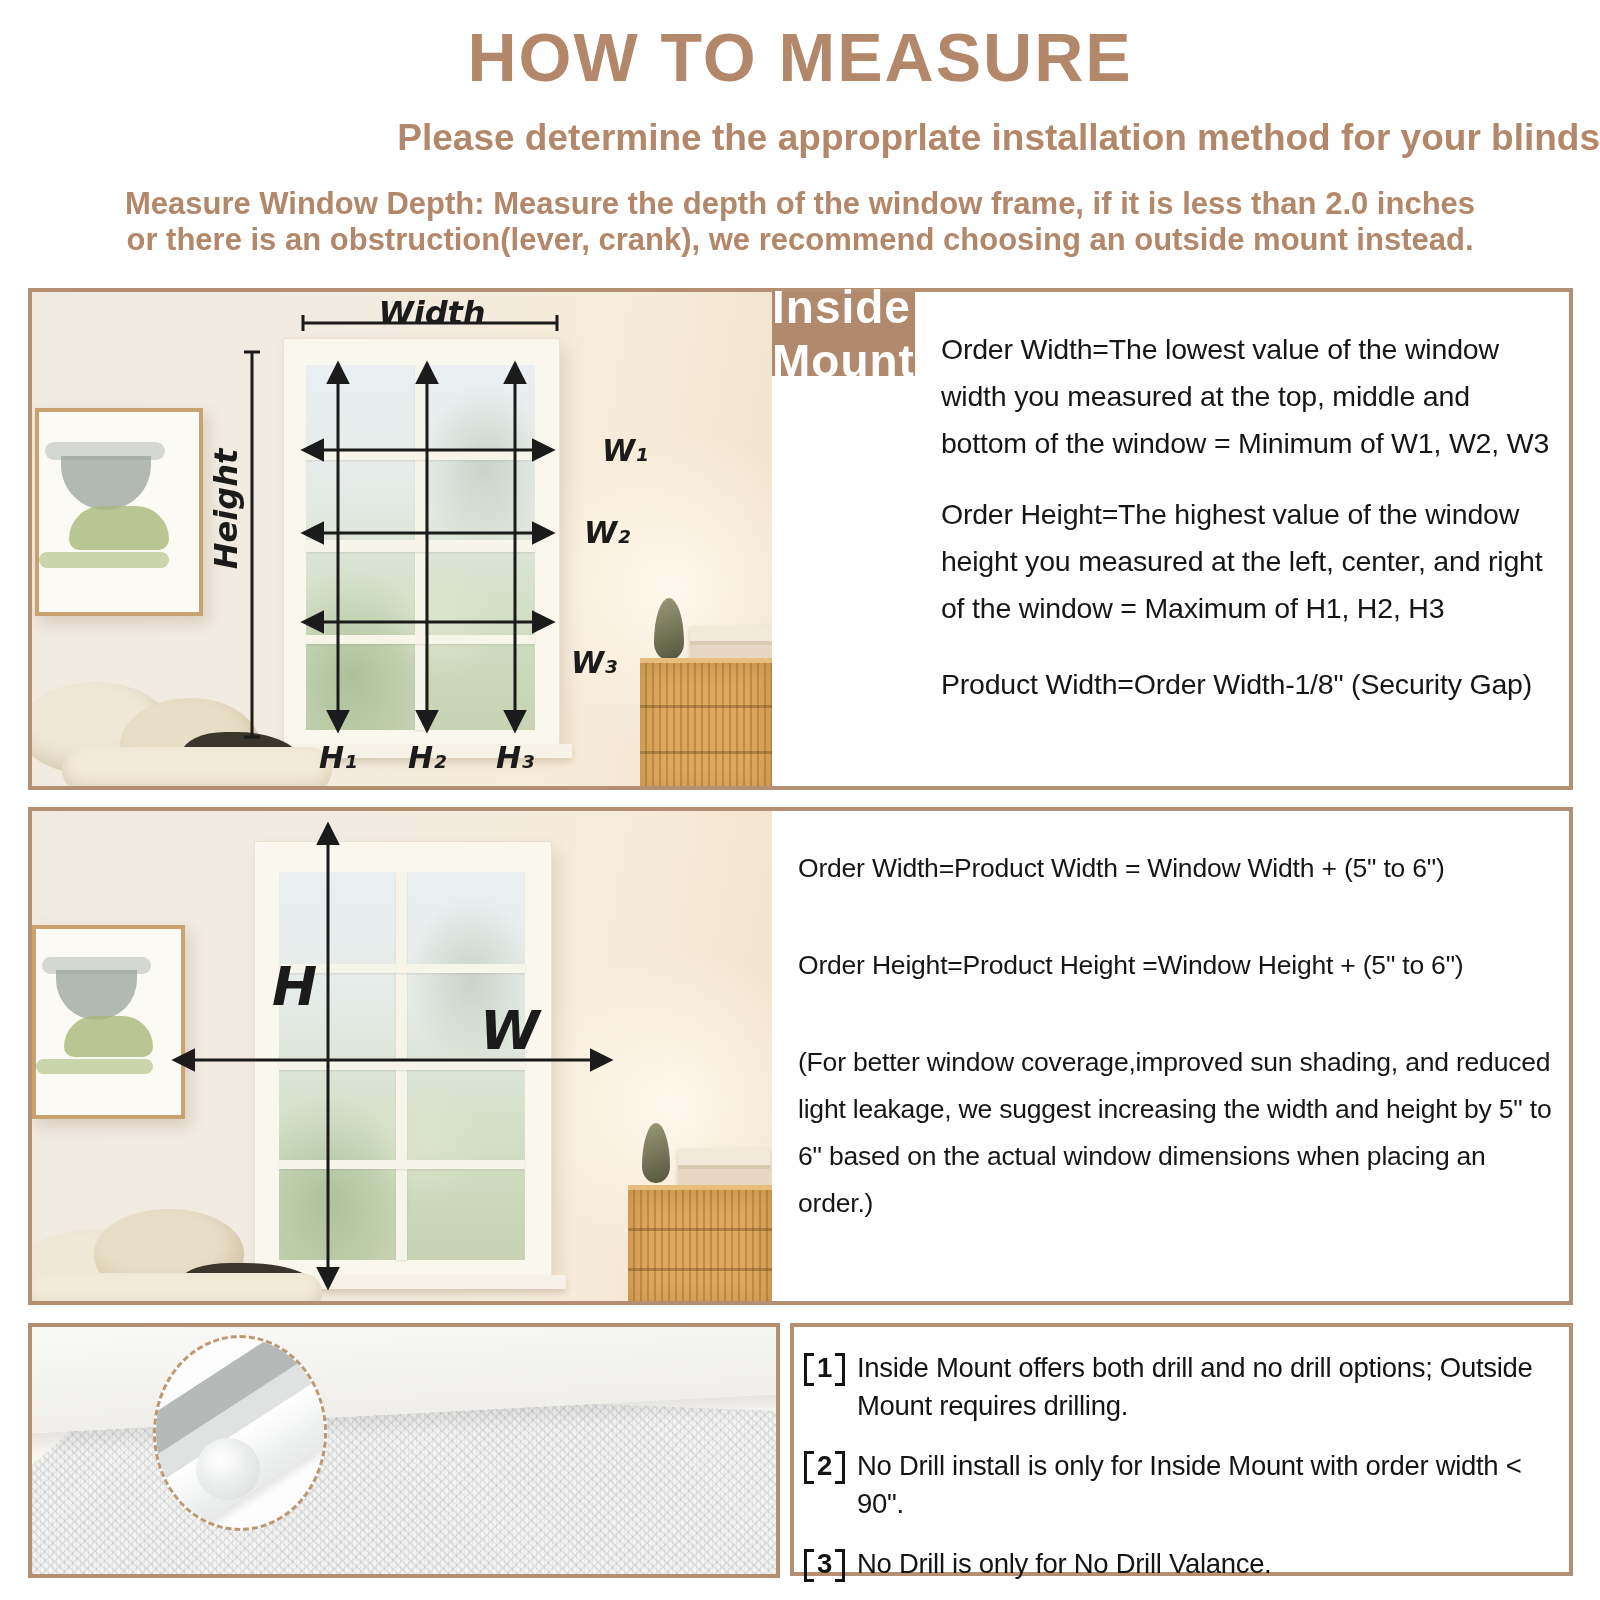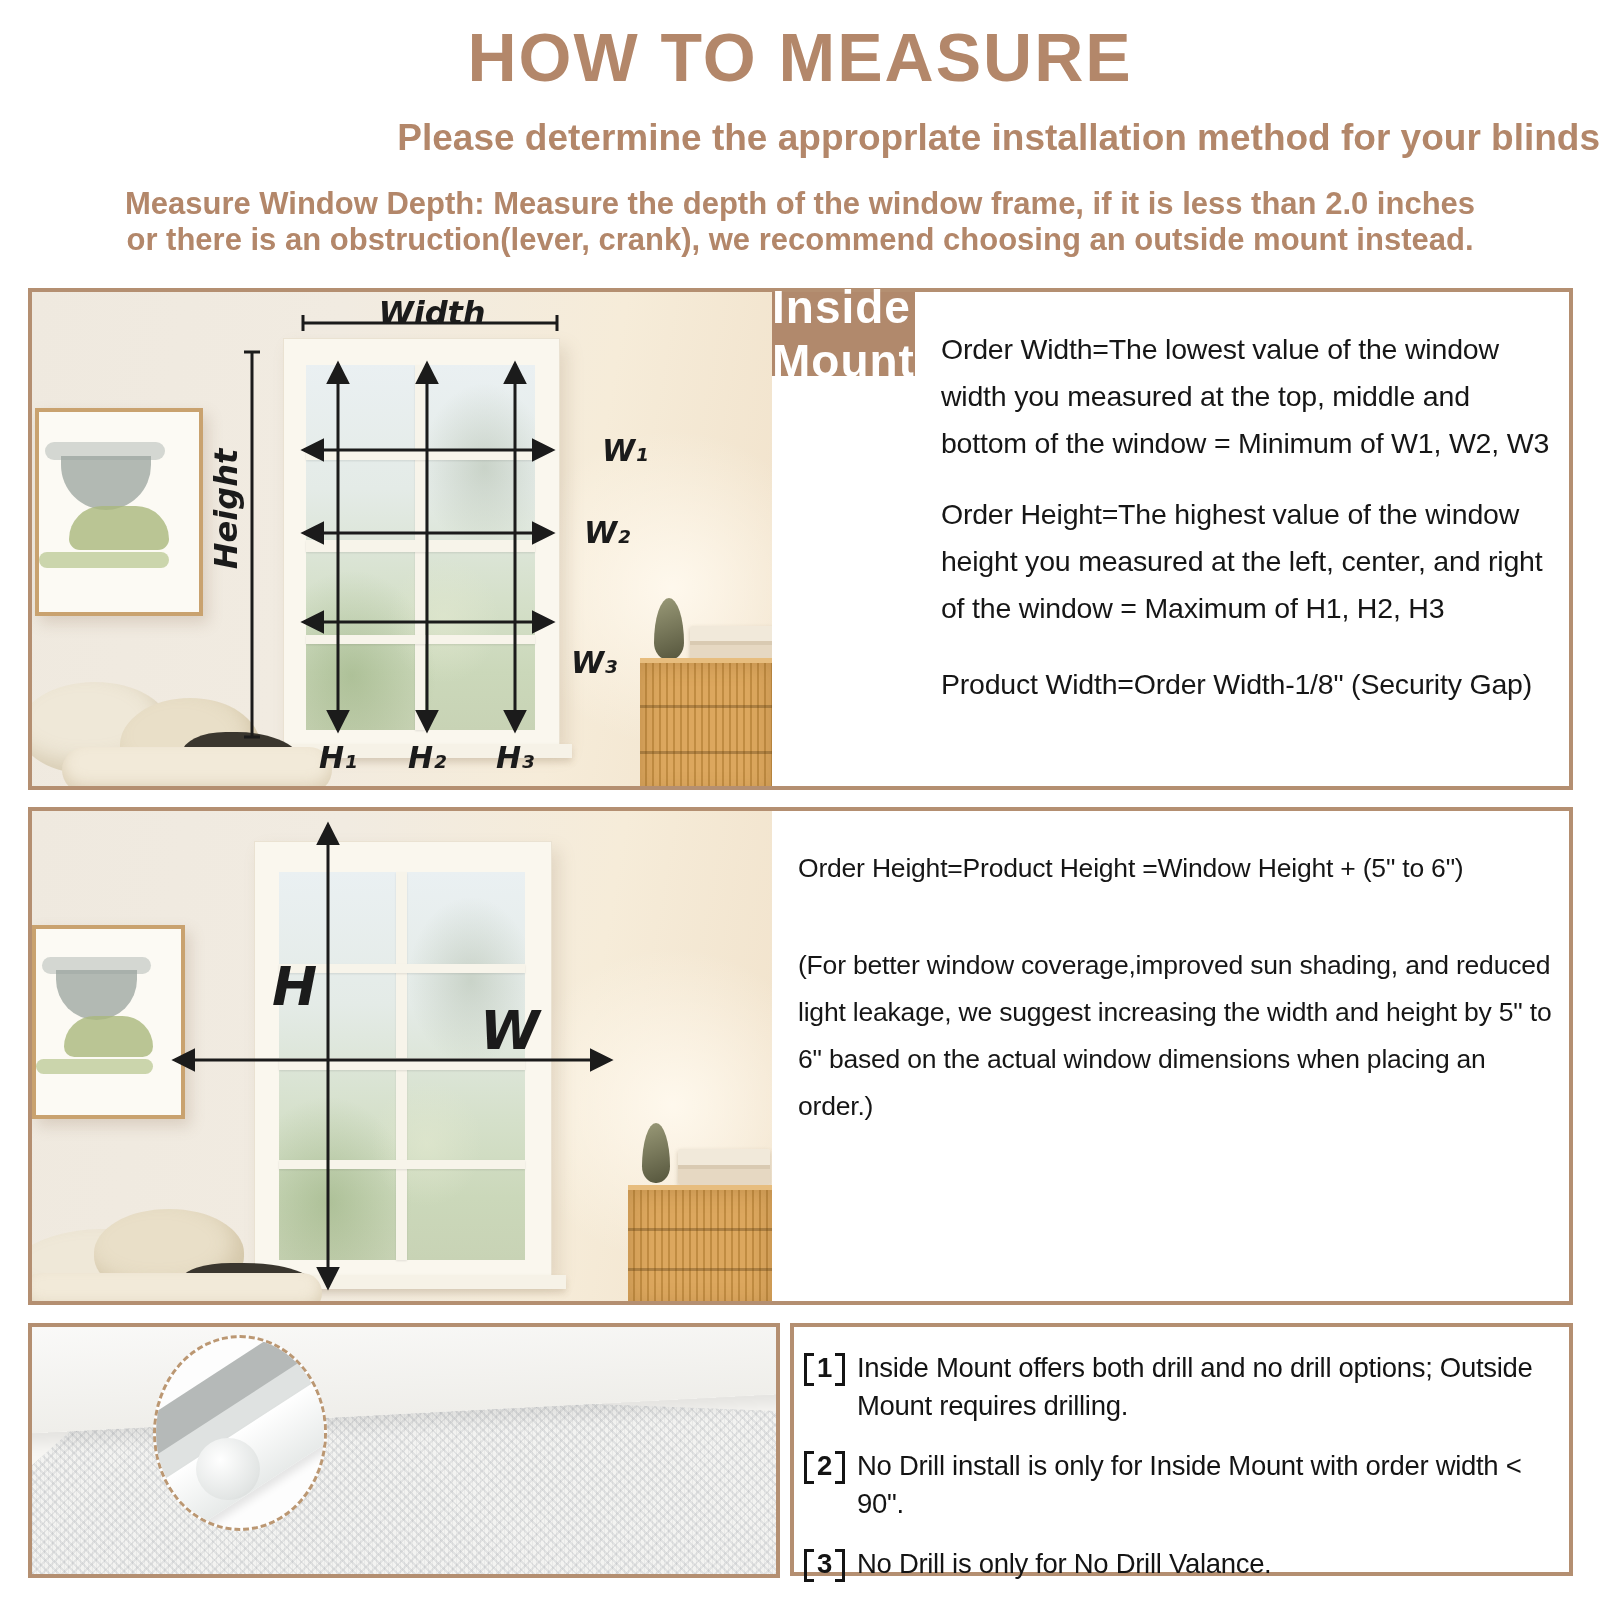--- a/index.html
+++ b/index.html
@@ -221,20 +221,21 @@
           <line x1="143" y1="249" x2="578" y2="249" marker-start="url(#ah2)" marker-end="url(#ah2)"></line>
         </g>
       </svg>
 
       <div class="dlabel bigHW" style="left:240px;top:144px;">H</div>
       <div class="dlabel bigHW" style="left:448px;top:188px;">W</div>
     </div>
 
     <div class="panel">
       <div class="panel-b">
+        <p>Order Width=Product Width = Window Width + (5" to 6")</p>
         <p>Order Height=Product Height =Window Height + (5" to 6")</p>
         <p style="margin-bottom:0;">(For better window coverage,improved sun shading, and reduced light leakage, we suggest increasing the width and height by 5" to 6" based on the actual window dimensions when placing an order.)</p>
       </div>
     </div>
   </div>
 
   <div class="s3photo">
     <div class="fabric"></div>
     <div class="slab"></div>
     <div class="mag">

